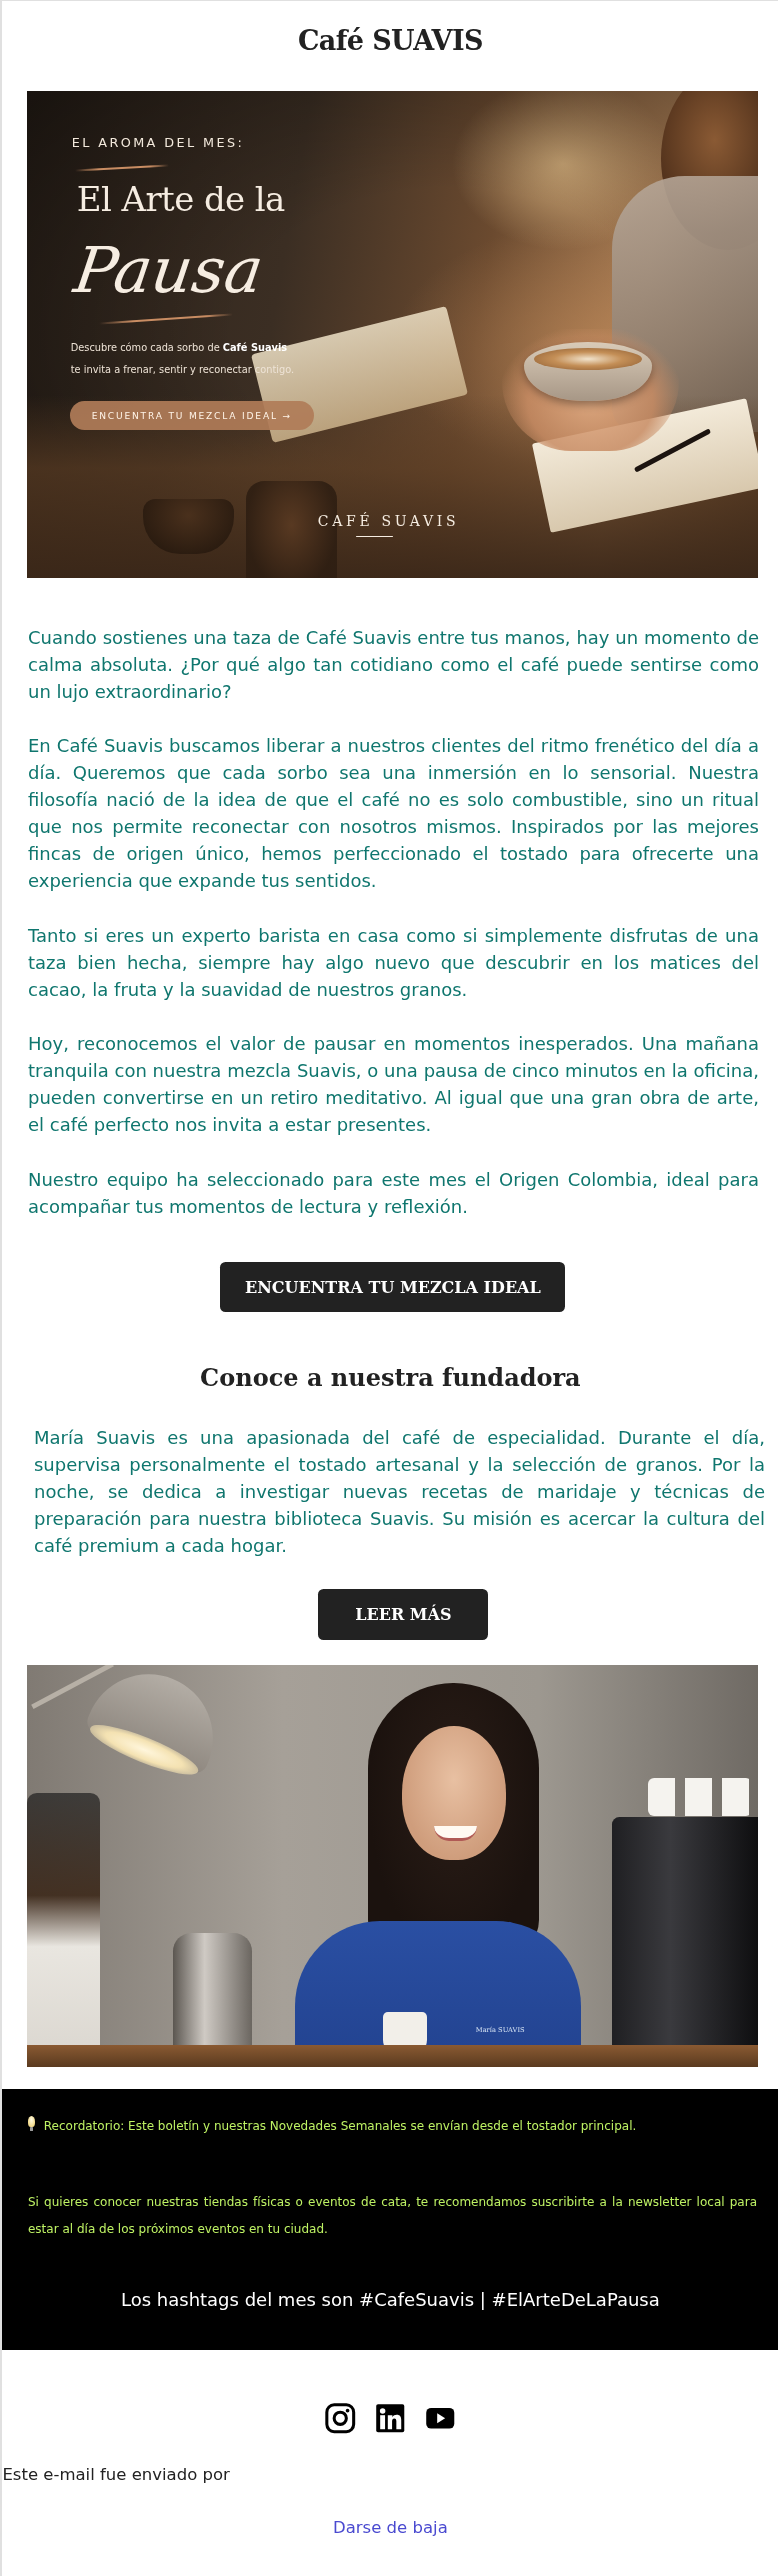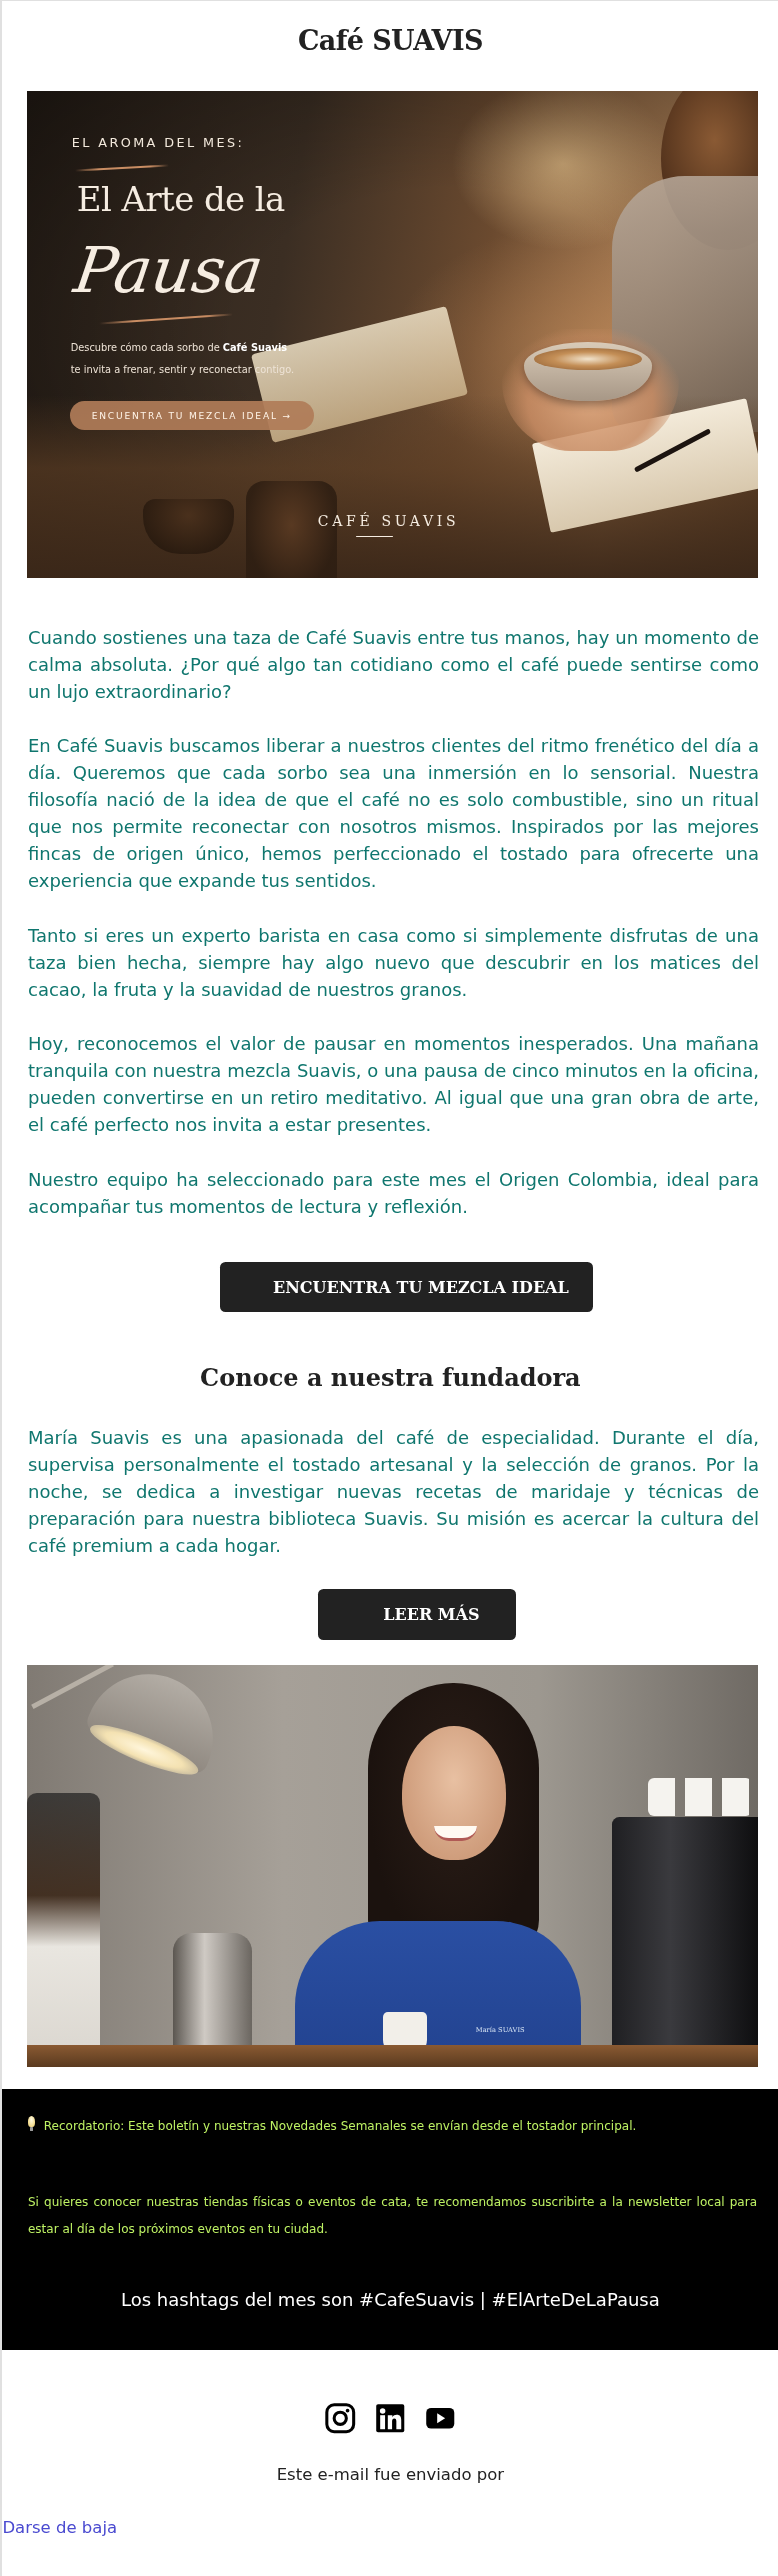--- a/index.html
+++ b/index.html
@@ -162,21 +162,21 @@
     text-align: justify;
   }
   .copy p { margin: 0 0 27.4px 0; }
   .btn-dark {
     position: absolute;
     background: #222222;
     color: #ffffff;
     border-radius: 5.5px;
     font-family: "DejaVu Serif", serif;
     font-weight: bold;
-    display: flex; align-items: center; justify-content: center; padding-left: 28px;
+    display: flex; align-items: center; justify-content: center;
   }
   .section-title {
     position: absolute; left: 0; right: 0;
     text-align: center;
     font-family: "DejaVu Serif", serif;
     font-weight: bold;
     font-size: 24px;
     color: #222222;
   }
   
@@ -287,26 +287,27 @@
   
   .social {
     position: absolute; left: 0; right: 0; top: 2402px;
     display: flex; justify-content: center; gap: 19.5px;
   }
   .social a {
     display: block; width: 30.5px; height: 30.5px; position: relative;
   }
   .footer-sent {
     position: absolute; left: 0; right: 0; top: 2464px;
-    text-align: center;
+    text-align: left;
     font-size: 16.5px;
     color: #222222;
   }
   .footer-unsub {
     position: absolute; left: 0; right: 0; top: 2517px;
+    text-align: center;
     font-size: 16.5px;
     color: #4a4ad0;
     text-decoration: none;
   }
 </style>
 </head>
 <body>
 
 <div class="page-left-border"></div>
 
@@ -346,21 +347,21 @@
     <p>En Café Suavis buscamos liberar a nuestros clientes del ritmo frenético del día a día. Queremos que cada sorbo sea una inmersión en lo sensorial. Nuestra filosofía nació de la idea de que el café no es solo combustible, sino un ritual que nos permite reconectar con nosotros mismos. Inspirados por las mejores fincas de origen único, hemos perfeccionado el tostado para ofrecerte una experiencia que expande tus sentidos.</p>
     <p>Tanto si eres un experto barista en casa como si simplemente disfrutas de una taza bien hecha, siempre hay algo nuevo que descubrir en los matices del cacao, la fruta y la suavidad de nuestros granos.</p>
     <p>Hoy, reconocemos el valor de pausar en momentos inesperados. Una mañana tranquila con nuestra mezcla Suavis, o una pausa de cinco minutos en la oficina, pueden convertirse en un retiro meditativo. Al igual que una gran obra de arte, el café perfecto nos invita a estar presentes.</p>
     <p>Nuestro equipo ha seleccionado para este mes el Origen Colombia, ideal para acompañar tus momentos de lectura y reflexión.</p>
   </div>
 
   <a class="btn-dark" style="left:218px; top:1261px; width:345px; height:50px; font-size:16px;">ENCUENTRA TU MEZCLA IDEAL</a>
 
   <div class="section-title" style="top:1362px;">Conoce a nuestra fundadora</div>
 
-  <div class="copy" style="top:1423px;">
+  <div class="copy" style="top:1423px;margin-left:6px;">
     <p>María Suavis es una apasionada del café de especialidad. Durante el día, supervisa personalmente el tostado artesanal y la selección de granos. Por la noche, se dedica a investigar nuevas recetas de maridaje y técnicas de preparación para nuestra biblioteca Suavis. Su misión es acercar la cultura del café premium a cada hogar.</p>
   </div>
 
   <a class="btn-dark" style="left:316px; top:1588px; width:170px; height:51px; font-size:16px;">LEER MÁS</a>
 
   <div class="founder" title="Fundadora sonriendo mientras prepara café en una barra con molinillo y máquina de espresso">
     <div class="lamp-arm"></div>
     <div class="lamp"></div>
     <div class="grinder"></div>
     <div class="kettle"></div>

